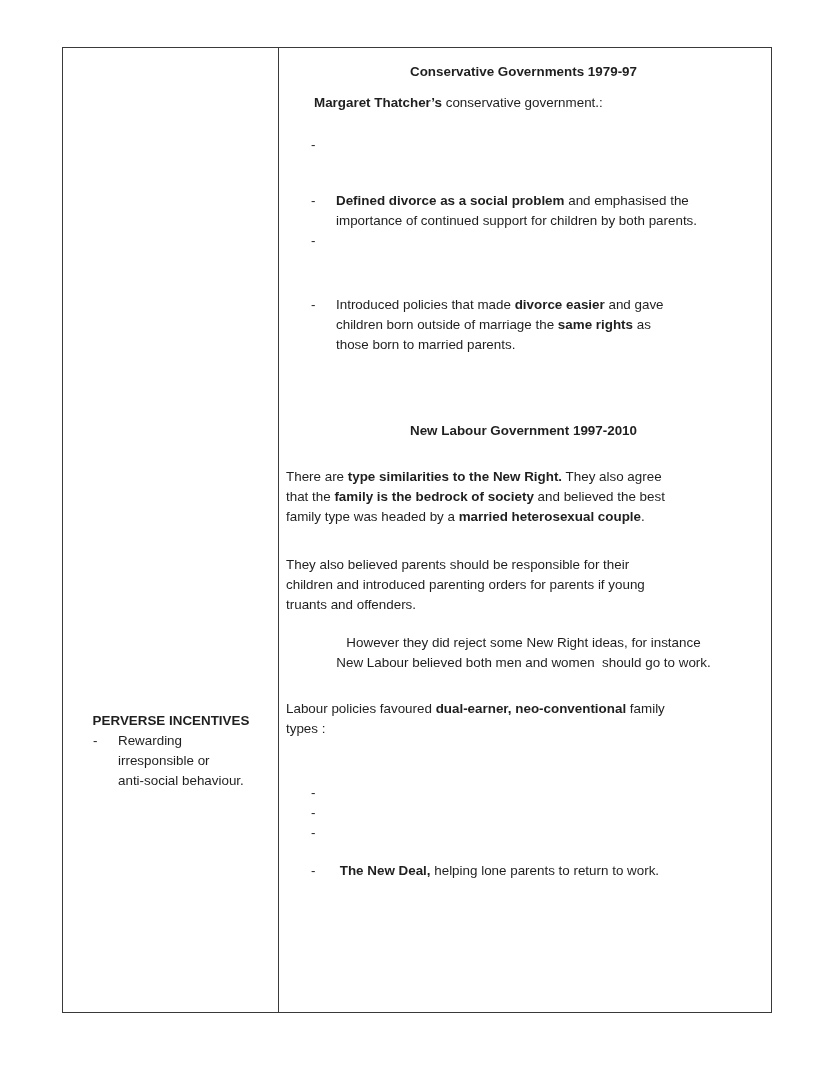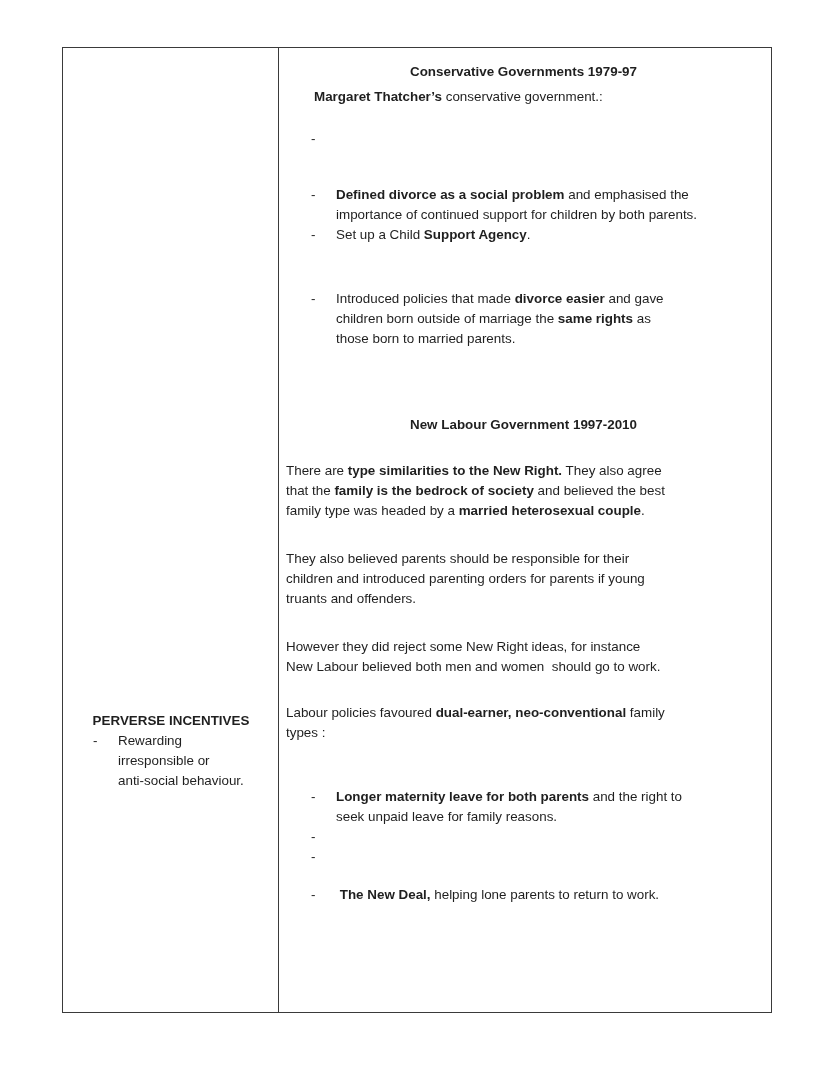--- a/index.html
+++ b/index.html
@@ -65,36 +65,35 @@
 <div class="page">
   <div class="doc-table" style="border-color: rgb(58, 58, 58); color: rgb(31, 31, 31); background: rgb(255, 255, 255);">
     <div class="cell cell-left" style="border-right-color: rgb(58, 58, 58);">
         <div class="block block-heading align-left" style="margin-top: 657px;"><span class="b">PERVERSE INCENTIVES</span></div>
         <div class="block block-bullets"><div class="bullet-item"><span class="dash">-</span><span class="bullet-text"><span>Rewarding
 irresponsible or
 anti-social behaviour.</span></span></div></div>
       </div>
     <div class="cell cell-right">
         <div class="block block-heading align-center"><span class="b">Conservative Governments 1979-97</span></div>
-        <div class="block block-paragraph" style="margin-top: 5px; padding-left: 28px;"><span class="b">Margaret Thatcher’s</span><span> conservative government.:</span></div>
+        <div class="block block-paragraph" style="margin-top: 11px; padding-left: 28px;"><span class="b">Margaret Thatcher’s</span><span> conservative government.:</span></div>
         <div class="block block-bullets" style="margin-top: 22px;"><div class="bullet-item"><span class="dash">-</span></div></div>
         <div class="block block-bullets" style="margin-top: 36px;"><div class="bullet-item"><span class="dash">-</span><span class="bullet-text"><span class="b">Defined divorce as a social problem</span><span> and emphasised the
-importance of continued support for children by both parents.</span></span></div><div class="bullet-item"><span class="dash">-</span><span class="bullet-text"><span>Set up a Child </span><span class="b">Support Agency</span><span>.</span></span></div></div>
+importance of continued support for children by both parents.</span></span></div><div class="bullet-item"><span class="dash">-</span></div></div>
         <div class="block block-bullets" style="margin-top: 44px;"><div class="bullet-item"><span class="dash">-</span><span class="bullet-text"><span>Introduced policies that made </span><span class="b">divorce easier</span><span> and gave
 children born outside of marriage the </span><span class="b">same rights</span><span> as
 those born to married parents.</span></span></div></div>
         <div class="block block-heading align-center" style="margin-top: 66px;"><span class="b">New Labour Government 1997-2010</span></div>
         <div class="block block-paragraph" style="margin-top: 26px;"><span>There are </span><span class="b">type similarities to the New Right.</span><span> They also agree
 that the </span><span class="b">family is the bedrock of society</span><span> and believed the best
 family type was headed by a </span><span class="b">married heterosexual couple</span><span>.</span></div>
         <div class="block block-paragraph" style="margin-top: 28px;"><span>They also believed parents should be responsible for their
 children and introduced parenting orders for parents if young
 truants and offenders.</span></div>
-        <div class="block block-paragraph" style="margin-top: 28px;"><span>However they did reject some New Right ideas, for instance
+        <div class="block block-paragraph" style="margin-top: 18px; text-align: center;"><span>However they did reject some New Right ideas, for instance
 New Labour believed both men and women  should go to work.</span></div>
         <div class="block block-paragraph" style="margin-top: 26px;"><span>Labour policies favoured </span><span class="b">dual-earner, neo-conventional</span><span> family
 types :</span></div>
-        <div class="block block-bullets" style="margin-top: 44px;"><div class="bullet-item"><span class="dash">-</span><span class="bullet-text"><span class="b">Longer maternity leave for both parents</span><span> and the right to
-seek unpaid leave for family reasons.</span></span></div><div class="bullet-item"><span class="dash">-</span><span class="bullet-text"></span></div><div class="bullet-item"><span class="dash">-</span></div></div>
+        <div class="block block-bullets" style="margin-top: 44px;"><div class="bullet-item"><span class="dash">-</span></div><div class="bullet-item"><span class="dash">-</span><span class="bullet-text"></span></div><div class="bullet-item"><span class="dash">-</span></div></div>
         <div class="block block-bullets" style="margin-top: 18px;"><div class="bullet-item"><span class="dash">-</span><span class="bullet-text"><span> </span><span class="b">The New Deal,</span><span> helping lone parents to return to work.</span></span></div></div>
       </div>
   </div>
 </div>
 
 </body></html>

